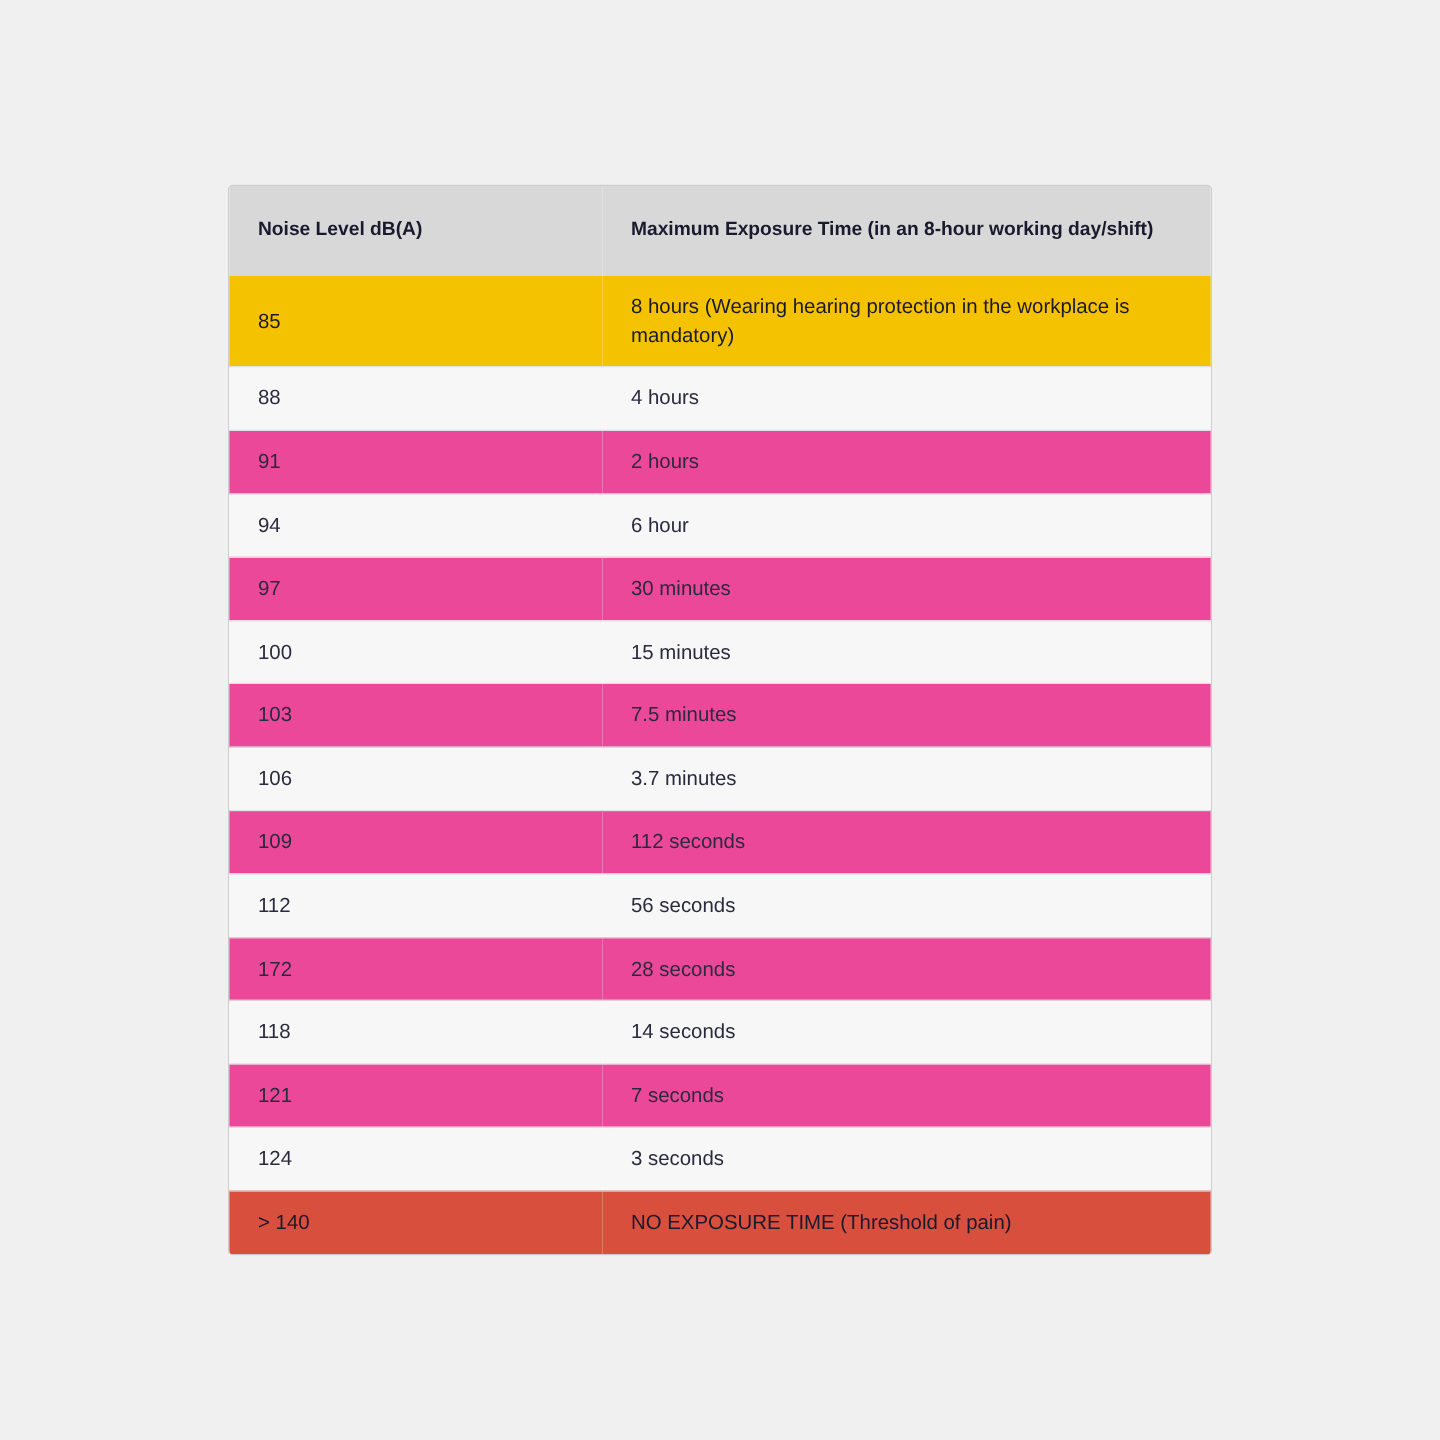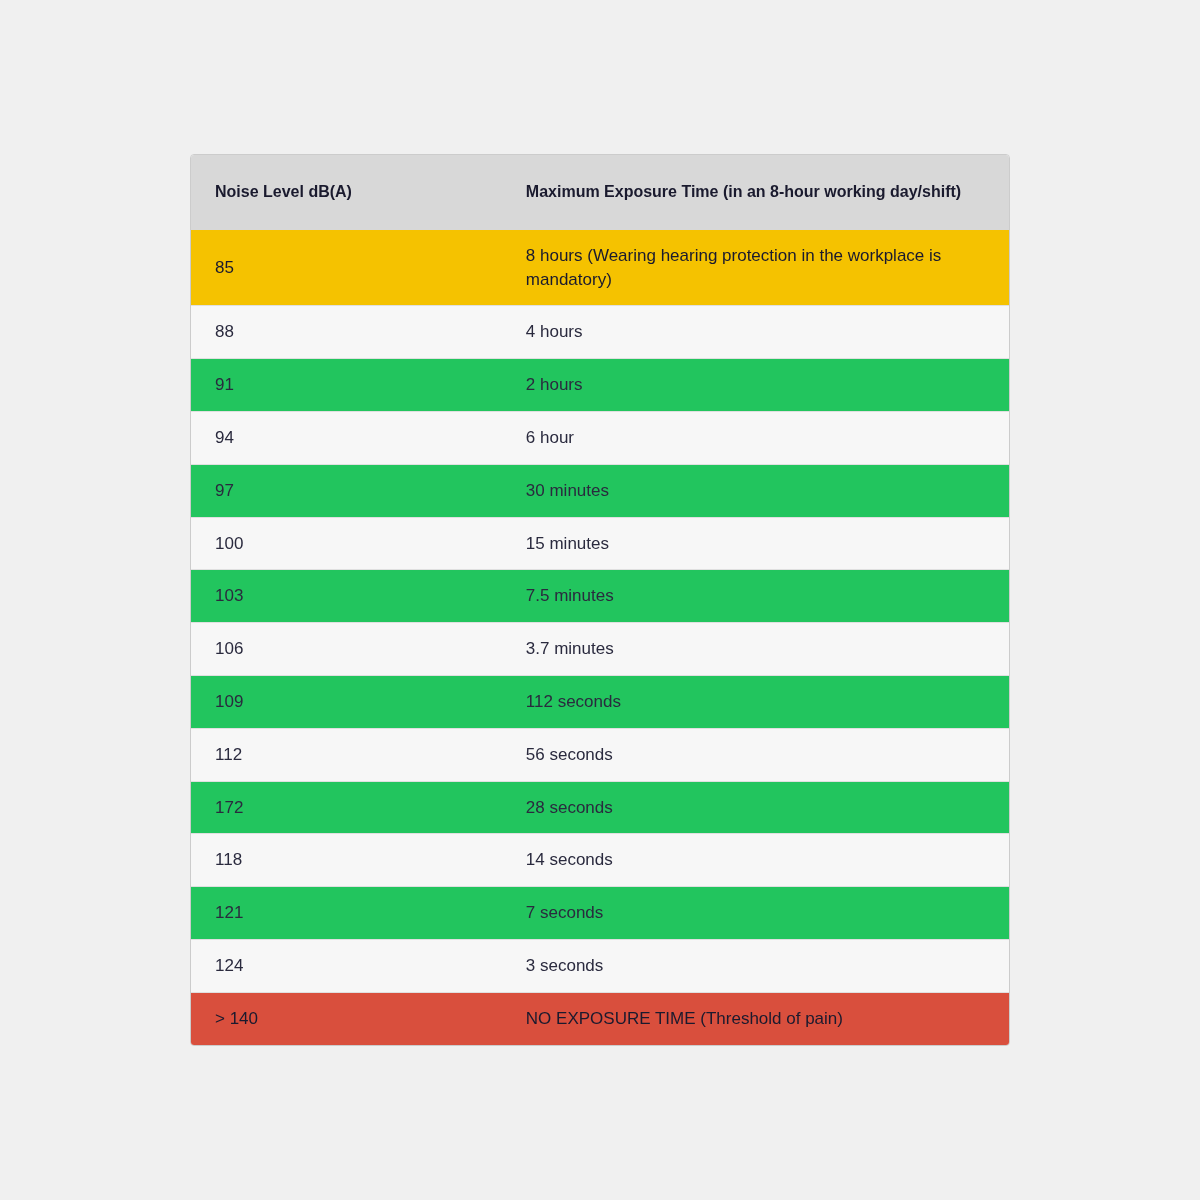--- a/index.html
+++ b/index.html
@@ -62,21 +62,21 @@
 
     tbody tr {
       border-bottom: 1px solid #e0e0e0;
     }
 
     tbody tr:last-child {
       border-bottom: none;
     }
 
     tbody tr.row-normal {
-      background: #22c55e;
+      background: #ec4899;
     }
 
     tbody tr.row-normal:nth-child(even) {
       background: #f7f7f7;
     }
 
     tbody tr.row-yellow {
       background: #f5c200;
     }
 

